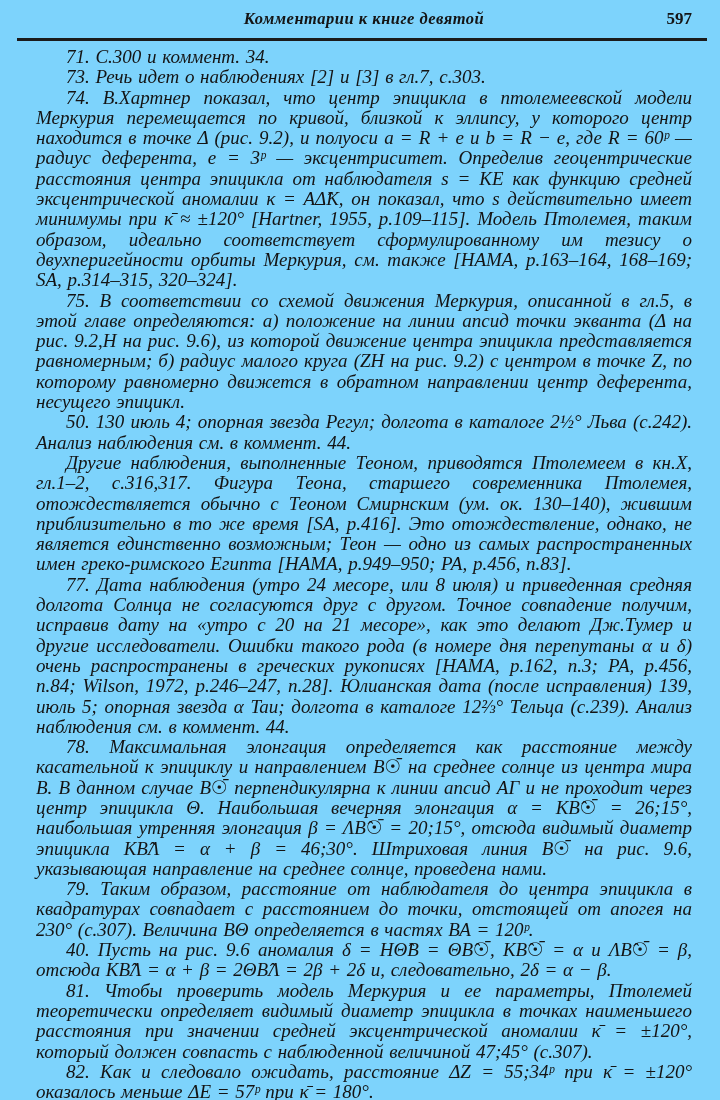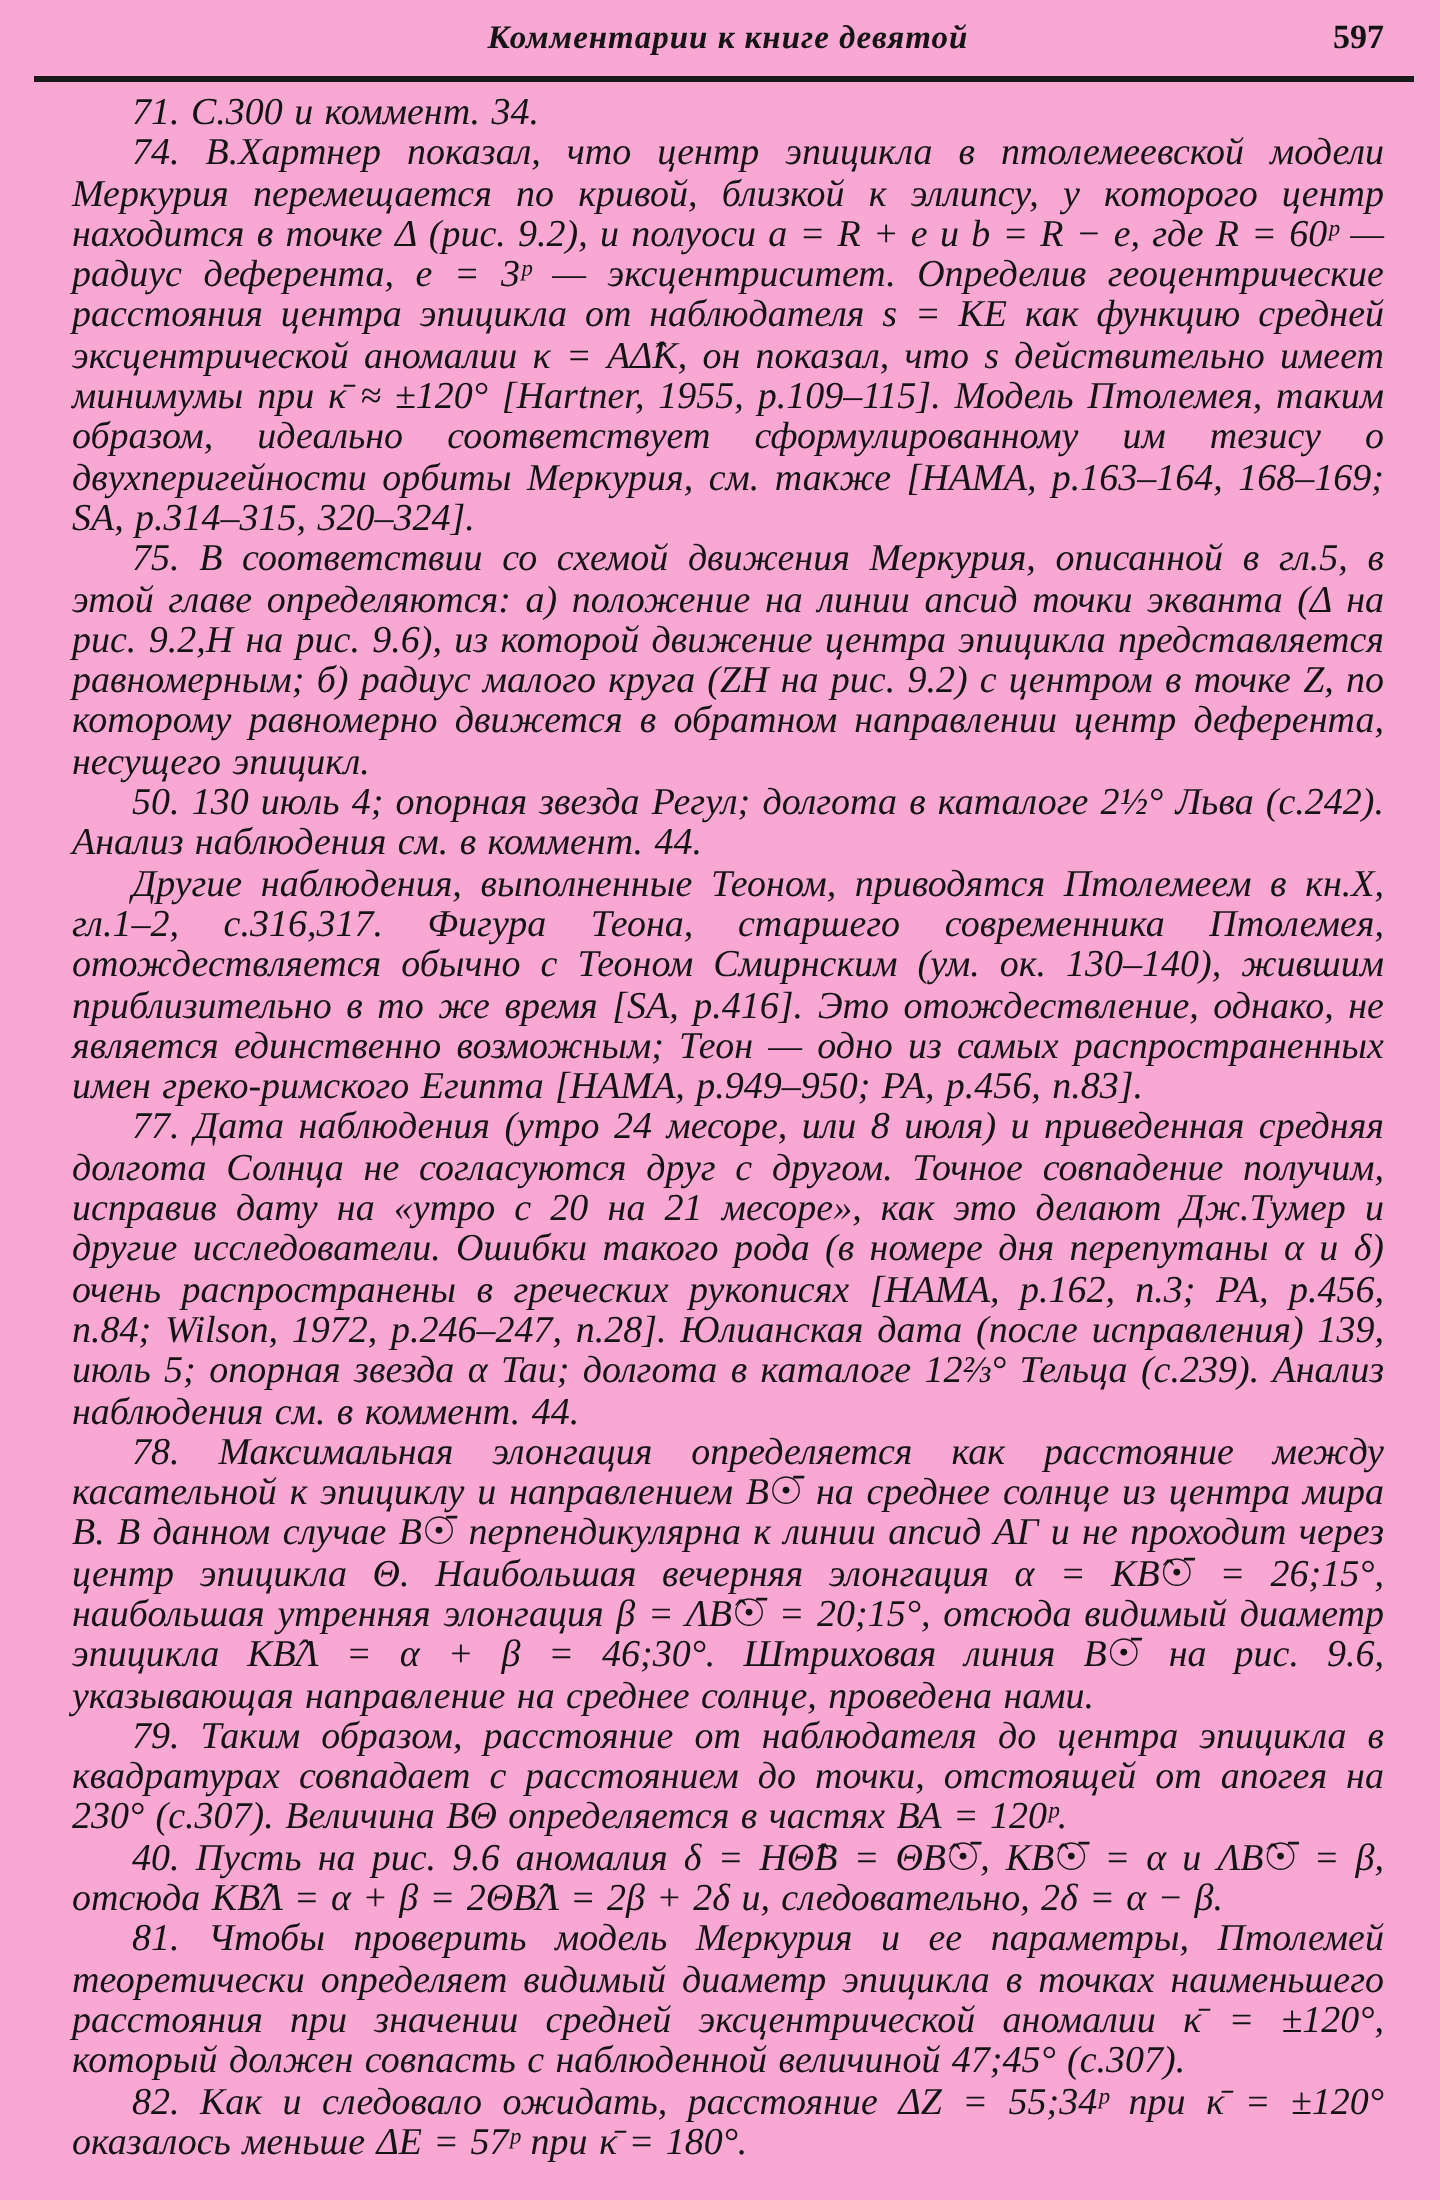--- a/index.html
+++ b/index.html
@@ -5,21 +5,21 @@
   html, body {
     margin: 0;
     padding: 0;
     background: #e8e8e6;
   }
   .page {
     position: relative;
     width: 720px;
     height: 1100px;
     margin: 0 auto;
-    background: #f9a8d4;
+    background: #7dd3fc;
     color: #141414;
     font-family: "Liberation Serif", "DejaVu Serif", "DejaVu Sans", serif;
     box-sizing: border-box;
     padding: 0 28px 0 36px;
     overflow: hidden;
   }
   .header {
     position: relative;
     padding-top: 9px;
     height: 24px;
@@ -61,20 +61,21 @@
 <body>
 
 <div class="page">
   <div class="header">
     <span class="running-title">Комментарии к книге девятой</span>
     <span class="page-number">597</span>
   </div>
   <div class="header-rule"></div>
   <div class="content">
     <p>71. С.300 и коммент. 34.</p>
+    <p>73. Речь идет о наблюдениях [2] и [3] в гл.7, с.303.</p>
     <p>74. В.Хартнер показал, что центр эпицикла в птолемеевской модели Меркурия перемещается по кривой, близкой к эллипсу, у которого центр находится в точке Δ (рис. 9.2), и полуоси a = R + e и b = R − e, где R = 60ᵖ — радиус деферента, e = 3ᵖ — эксцентриситет. Определив геоцентрические расстояния центра эпицикла от наблюдателя s = KE как функцию средней эксцентрической аномалии κ = АΔ̂К, он показал, что s действительно имеет минимумы при κ̄ ≈ ±120° [Hartner, 1955, p.109–115]. Модель Птолемея, таким образом, идеально соответствует сформулированному им тезису о двухперигейности орбиты Меркурия, см. также [НАМА, p.163–164, 168–169; SA, p.314–315, 320–324].</p>
     <p>75. В соответствии со схемой движения Меркурия, описанной в гл.5, в этой главе определяются: а) положение на линии апсид точки экванта (Δ на рис. 9.2,Н на рис. 9.6), из которой движение центра эпицикла представляется равномерным; б) радиус малого круга (ZH на рис. 9.2) с центром в точке Z, по которому равномерно движется в обратном направлении центр деферента, несущего эпицикл.</p>
     <p>50. 130 июль 4; опорная звезда Регул; долгота в каталоге 2½° Льва (с.242). Анализ наблюдения см. в коммент. 44.</p>
     <p>Другие наблюдения, выполненные Теоном, приводятся Птолемеем в кн.X, гл.1–2, с.316,317. Фигура Теона, старшего современника Птолемея, отождествляется обычно с Теоном Смирнским (ум. ок. 130–140), жившим приблизительно в то же время [SA, p.416]. Это отождествление, однако, не является единственно возможным; Теон — одно из самых распространенных имен греко-римского Египта [НАМА, p.949–950; РА, p.456, n.83].</p>
     <p>77. Дата наблюдения (утро 24 месоре, или 8 июля) и приведенная средняя долгота Солнца не согласуются друг с другом. Точное совпадение получим, исправив дату на «утро с 20 на 21 месоре», как это делают Дж.Тумер и другие исследователи. Ошибки такого рода (в номере дня перепутаны α и δ) очень распространены в греческих рукописях [НАМА, p.162, n.3; РА, p.456, n.84; Wilson, 1972, p.246–247, n.28]. Юлианская дата (после исправления) 139, июль 5; опорная звезда α Tau; долгота в каталоге 12⅔° Тельца (с.239). Анализ наблюдения см. в коммент. 44.</p>
     <p>78. Максимальная элонгация определяется как расстояние между касательной к эпициклу и направлением В☉̄ на среднее солнце из центра мира В. В данном случае В☉̄ перпендикулярна к линии апсид АГ и не проходит через центр эпицикла Θ. Наибольшая вечерняя элонгация α = КВ̂☉̄ = 26;15°, наибольшая утренняя элонгация β = ΛВ̂☉̄ = 20;15°, отсюда видимый диаметр эпицикла КВ̂Λ = α + β = 46;30°. Штриховая линия В☉̄ на рис. 9.6, указывающая направление на среднее солнце, проведена нами.</p>
     <p>79. Таким образом, расстояние от наблюдателя до центра эпицикла в квадратурах совпадает с расстоянием до точки, отстоящей от апогея на 230° (с.307). Величина ВΘ определяется в частях ВА = 120ᵖ.</p>
     <p>40. Пусть на рис. 9.6 аномалия δ = НΘ̂В = ΘВ̂☉̄, КВ̂☉̄ = α и ΛВ̂☉̄ = β, отсюда КВ̂Λ = α + β = 2ΘВ̂Λ = 2β + 2δ и, следовательно, 2δ = α − β.</p>
     <p>81. Чтобы проверить модель Меркурия и ее параметры, Птолемей теоретически определяет видимый диаметр эпицикла в точках наименьшего расстояния при значении средней эксцентрической аномалии κ̄ = ±120°, который должен совпасть с наблюденной величиной 47;45° (с.307).</p>
     <p>82. Как и следовало ожидать, расстояние ΔZ = 55;34ᵖ при κ̄ = ±120° оказалось меньше ΔE = 57ᵖ при κ̄ = 180°.</p>

